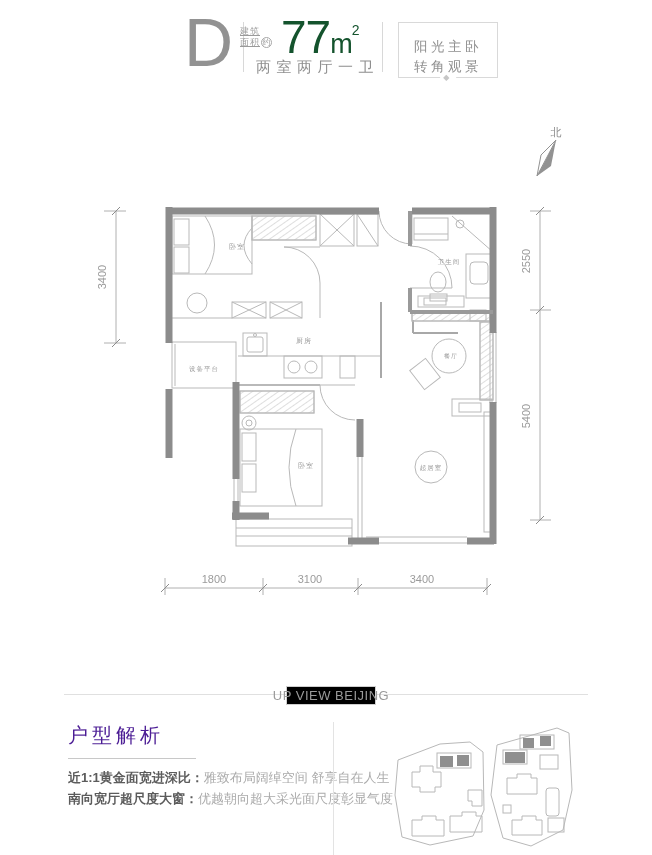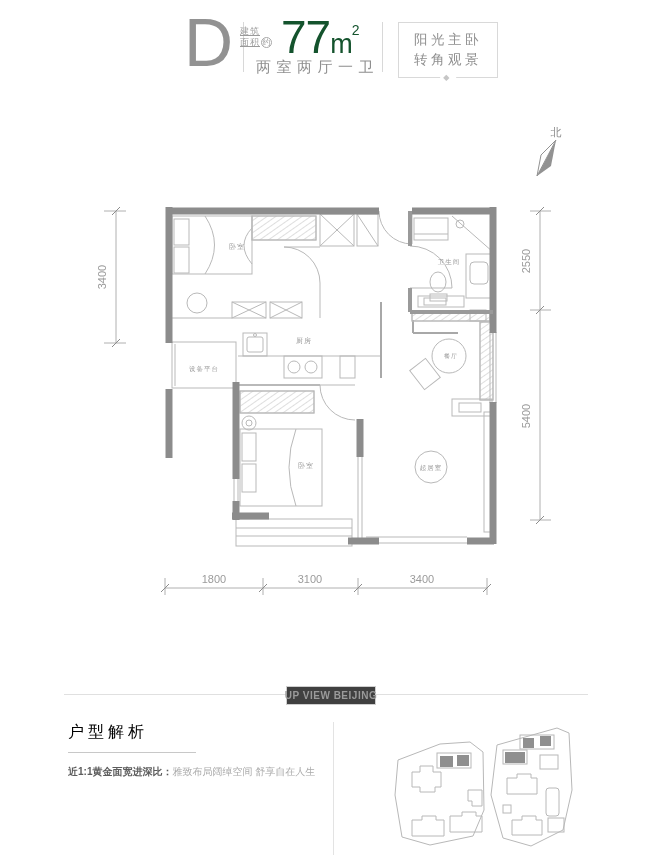--- a/index.html
+++ b/index.html
@@ -14,37 +14,37 @@
   .vline2{left:382px;top:22px;height:50px;}
   .area-prefix{left:240px;top:26px;font-size:9px;line-height:11px;color:#9a9a9a;letter-spacing:1px;text-decoration:underline;}
   .approx-circle{display:inline-flex;align-items:center;justify-content:center;width:11px;height:11px;
                  border:1px solid #a8a8a8;border-radius:50%;font-size:8px;letter-spacing:0;
                  vertical-align:middle;margin-left:1px;color:#9a9a9a;box-sizing:border-box;}
   .area-big{left:281px;top:14px;font-size:46px;line-height:1;color:#14532d;letter-spacing:-1px;white-space:nowrap;}
   .area-unit{font-size:27px;}
   .area-sup{font-size:14px;vertical-align:18px;}
   .layout-summary{left:256px;top:58px;font-size:15px;letter-spacing:5.5px;color:#8f8f8f;white-space:nowrap;}
   .tag-box{left:398px;top:22px;width:98px;height:54px;border:1px solid #d9d9d9;
-           display:flex;flex-direction:column;align-items:center;justify-content:center;
+           display:flex;flex-direction:column;align-items:center;justify-content:flex-end;
            font-size:13.5px;letter-spacing:3.5px;color:#8f8f8f;line-height:20px;}
   .tag-diamond{position:absolute;bottom:-6px;left:50%;transform:translateX(-50%);
                font-size:8px;color:#c6c6c6;background:#fff;padding:0 3px;line-height:10px;}
 
   
   .divider-line{left:64px;top:694px;width:524px;height:1px;background:#e0e0e0;}
-  .divider-badge{left:286px;top:686px;width:88px;height:17px;border:1px solid #cfcfcf;background:#404040;
+  .divider-badge{left:286px;top:686px;width:88px;height:17px;border:1px solid #cfcfcf;background:#000000;
                  display:flex;align-items:center;justify-content:center;
-                 font-size:10px;font-weight:bold;color:#9a9a9a;letter-spacing:0.5px;white-space:nowrap;}
+                 font-size:13px;font-weight:normal;color:#9a9a9a;letter-spacing:0.5px;white-space:nowrap;}
 
   
   .analysis{left:68px;top:722px;width:262px;}
-  .analysis-title{font-size:16px;letter-spacing:4px;color:#000000;}
+  .analysis-title{font-size:20px;letter-spacing:4px;color:#4c1d95;}
   .analysis-underline{margin-top:9px;width:128px;height:1px;background:#c8c8c8;}
   .analysis-points{margin-top:13px;}
-  .analysis-point{font-size:10px;line-height:12px;margin-bottom:9px;color:#ababab;white-space:nowrap;}
+  .analysis-point{font-size:13px;line-height:12px;margin-bottom:9px;color:#ababab;white-space:nowrap;}
   .analysis-point b{color:#5c5c5c;font-weight:bold;}
   .bottom-vline{left:333px;top:722px;width:1px;height:133px;background:#e3e3e3;}
 
   
   svg{position:absolute;left:0;top:0;}
   svg text{font-family:"Liberation Sans",sans-serif;}
   .roomlbl{fill:#9a9a9a;letter-spacing:1px;}
   .dimtxt{fill:#9b9b9b;font-size:11px;}
 </style>
 </head>
@@ -270,17 +270,18 @@
   </div>
 
   <div class="abs divider-line"></div>
   <div class="abs divider-badge">UP VIEW BEIJING</div>
 
   <div class="abs analysis">
     <div class="analysis-title">户型解析</div>
     <div class="analysis-underline"></div>
     <div class="analysis-points">
       <div class="analysis-point"><b>近1:1黄金面宽进深比：</b><span>雅致布局阔绰空间 舒享自在人生</span></div>
+      <div class="analysis-point"><b>南向宽厅超尺度大窗：</b><span>优越朝向超大采光面尺度彰显气度</span></div>
     </div>
   </div>
   <div class="abs bottom-vline"></div>
 
 </div>
 
 </body></html>

